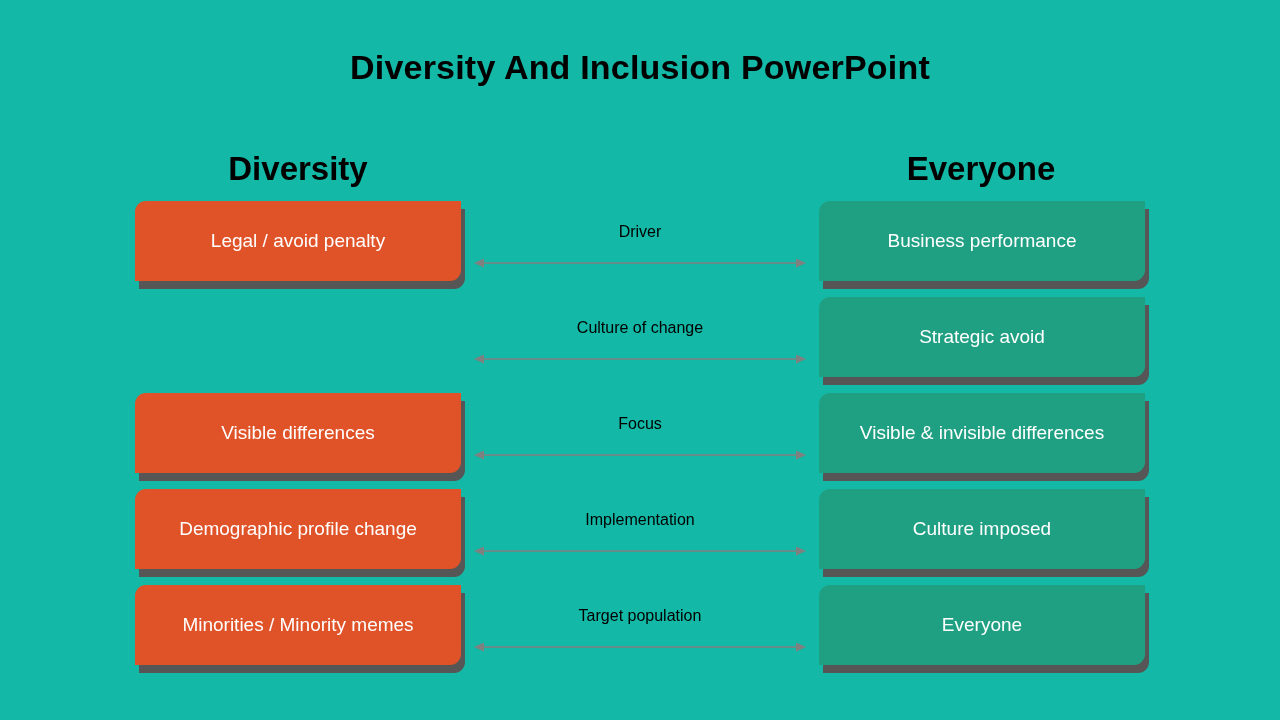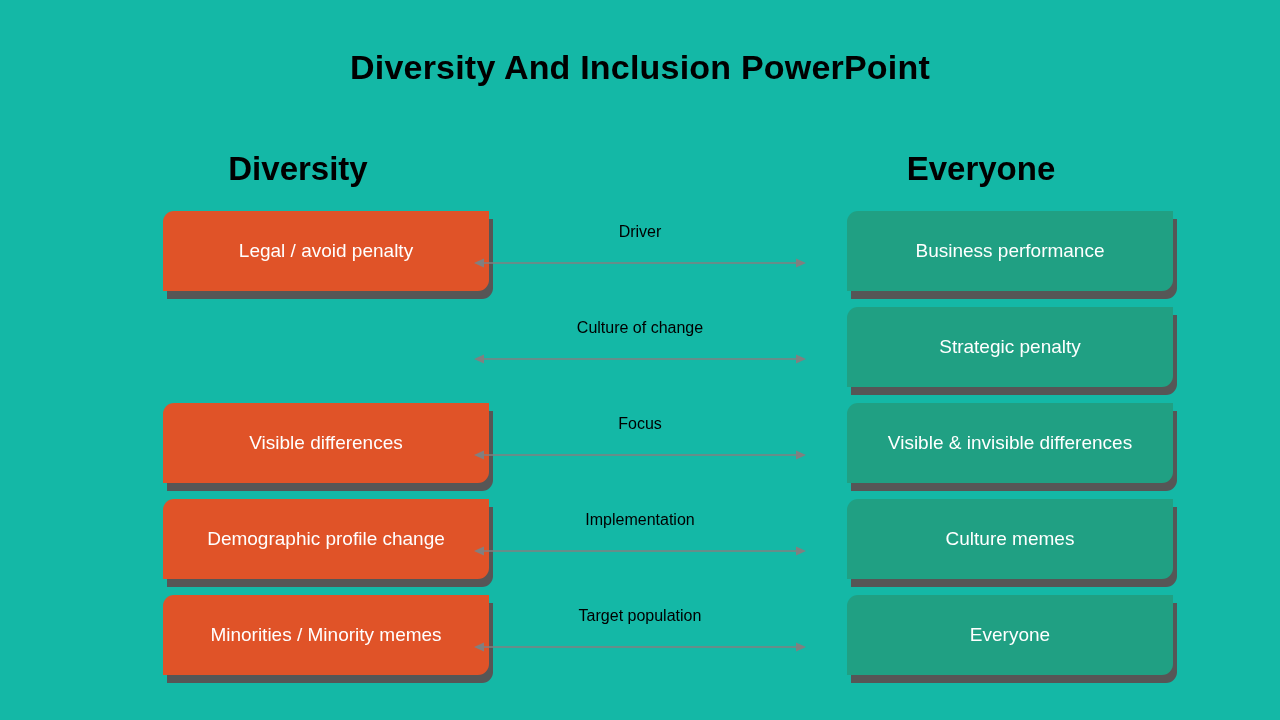--- a/index.html
+++ b/index.html
@@ -53,24 +53,23 @@
   .matrix-row {
     position: absolute;
     left: 0;
     width: 1280px;
     height: 96px;
   }
 
   
   .box {
     position: absolute;
-    top: 18px;
+    top: 8px;
     width: 326px;
     height: 76px;
-    margin-left: 28px;
   }
   .box-left  { left: 135px; }
   .box-right { left: 819px; }
 
   .box-shadow-layer {
     position: absolute;
     left: 4px;
     top: 8px;
     width: 326px;
     height: 80px;
@@ -172,21 +171,21 @@
         <svg width="340" height="16" viewBox="0 0 340 16">
           <line x1="12" y1="8" x2="328" y2="8" stroke="#808080" stroke-width="1.6"></line>
           <polygon points="4,8 14,3.6 14,12.4" fill="#808080"></polygon>
           <polygon points="336,8 326,3.6 326,12.4" fill="#808080"></polygon>
         </svg>
       </div>
     </div>
     <div class="box box-right">
       <div class="box-shadow-layer"></div>
       <div class="box-face">
-        <span class="box-label">Strategic penalty</span>
+        <span class="box-label">Strategic avoid</span>
       </div>
     </div>
   </div>
 
   <div class="matrix-row" style="top:385px;">
     <div class="box box-left">
       <div class="box-shadow-layer"></div>
       <div class="box-face">
         <span class="box-label">Visible differences</span>
       </div>
@@ -222,21 +221,21 @@
         <svg width="340" height="16" viewBox="0 0 340 16">
           <line x1="12" y1="8" x2="328" y2="8" stroke="#808080" stroke-width="1.6"></line>
           <polygon points="4,8 14,3.6 14,12.4" fill="#808080"></polygon>
           <polygon points="336,8 326,3.6 326,12.4" fill="#808080"></polygon>
         </svg>
       </div>
     </div>
     <div class="box box-right">
       <div class="box-shadow-layer"></div>
       <div class="box-face">
-        <span class="box-label">Culture memes</span>
+        <span class="box-label">Culture imposed</span>
       </div>
     </div>
   </div>
 
   <div class="matrix-row" style="top:577px;">
     <div class="box box-left">
       <div class="box-shadow-layer"></div>
       <div class="box-face">
         <span class="box-label">Minorities / Minority memes</span>
       </div>

